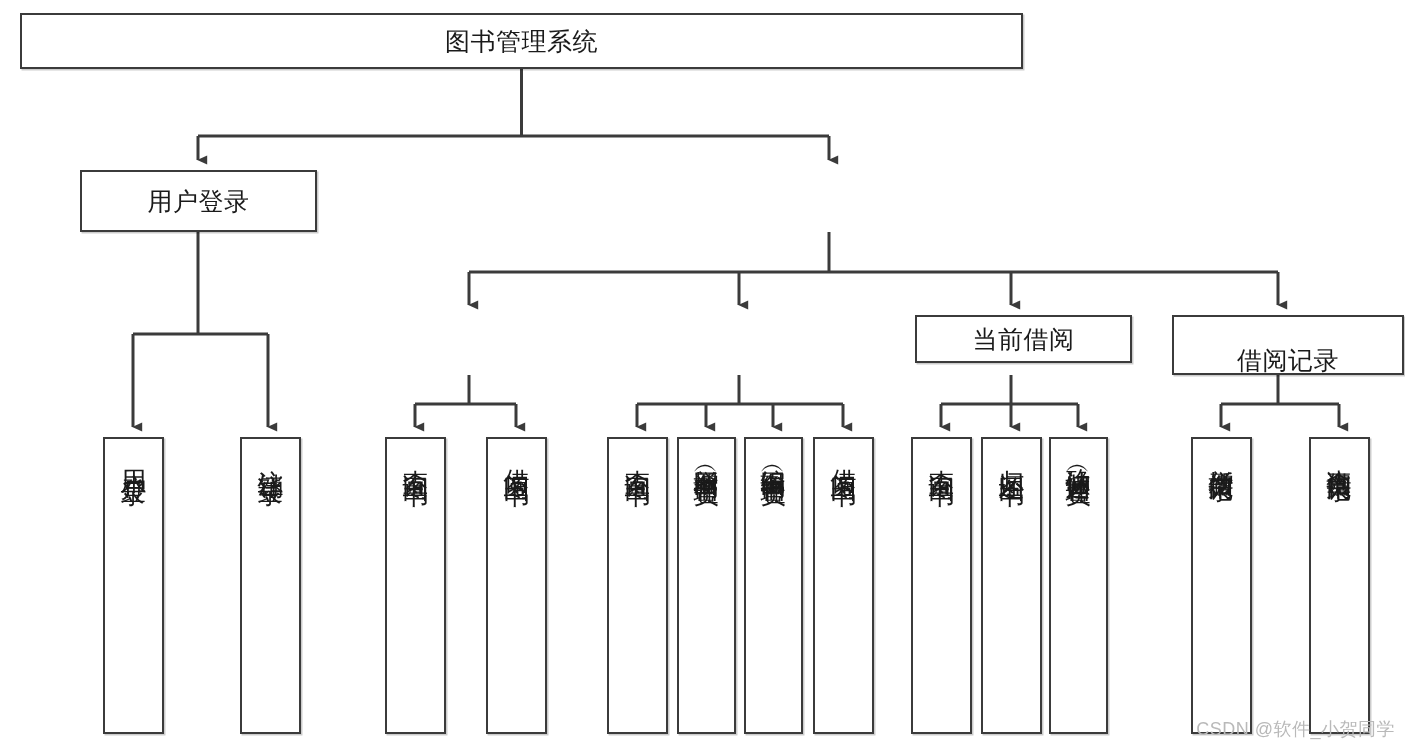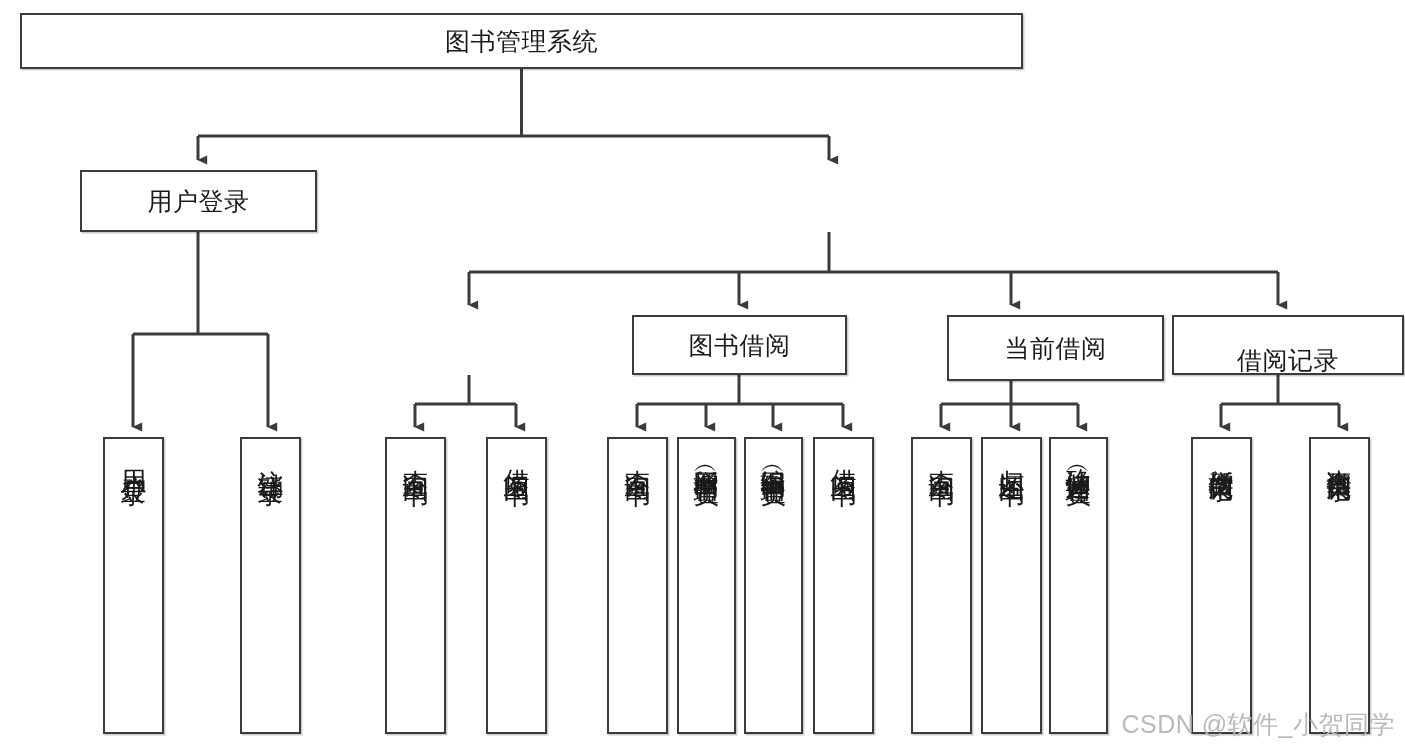--- a/index.html
+++ b/index.html
@@ -53,21 +53,21 @@
     line-height:1.12;
     letter-spacing:4px;
     white-space:nowrap;
   }
   .node.v.tall .lbl{font-size:25px;letter-spacing:2px;}
 
   .watermark{
     position:absolute;
     right:10px;
     bottom:6px;
-    font-size:25px;
+    font-size:18px;
     color:#b9b9b9;
     letter-spacing:0.5px;
     white-space:nowrap;
     user-select:none;
   }
 </style>
 </head>
 <body>
 
 <div id="canvas">
@@ -123,24 +123,21 @@
   </svg>
 
   <div class="node h root" style="left:20px;top:13px;width:1003px;height:56px;">
     <span class="lbl">图书管理系统</span>
   </div>
 
   <div class="node h lvl2" style="left:80px;top:170px;width:237px;height:62px;">
     <span class="lbl">用户登录</span>
   </div>
 
-  <div class="node h lvl3" style="left:632px;top:315px;width:215px;height:60px;">
-    <span class="lbl">图书借阅</span>
-  </div>
-  <div class="node h lvl3" style="left:947px;top:315px;width:217px;height:66px;">
+  <div class="node h lvl3" style="left:915px;top:315px;width:217px;height:48px;">
     <span class="lbl">当前借阅</span>
   </div>
   <div class="node h lvl3" style="left:1172px;top:315px;width:232px;height:60px;align-items:flex-end;">
     <span class="lbl">借阅记录</span>
   </div>
 
   <div class="node v" style="left:103px;top:437px;width:61px;height:297px;">
     <span class="lbl">用户登录</span>
   </div>
   <div class="node v" style="left:240px;top:437px;width:61px;height:297px;">

